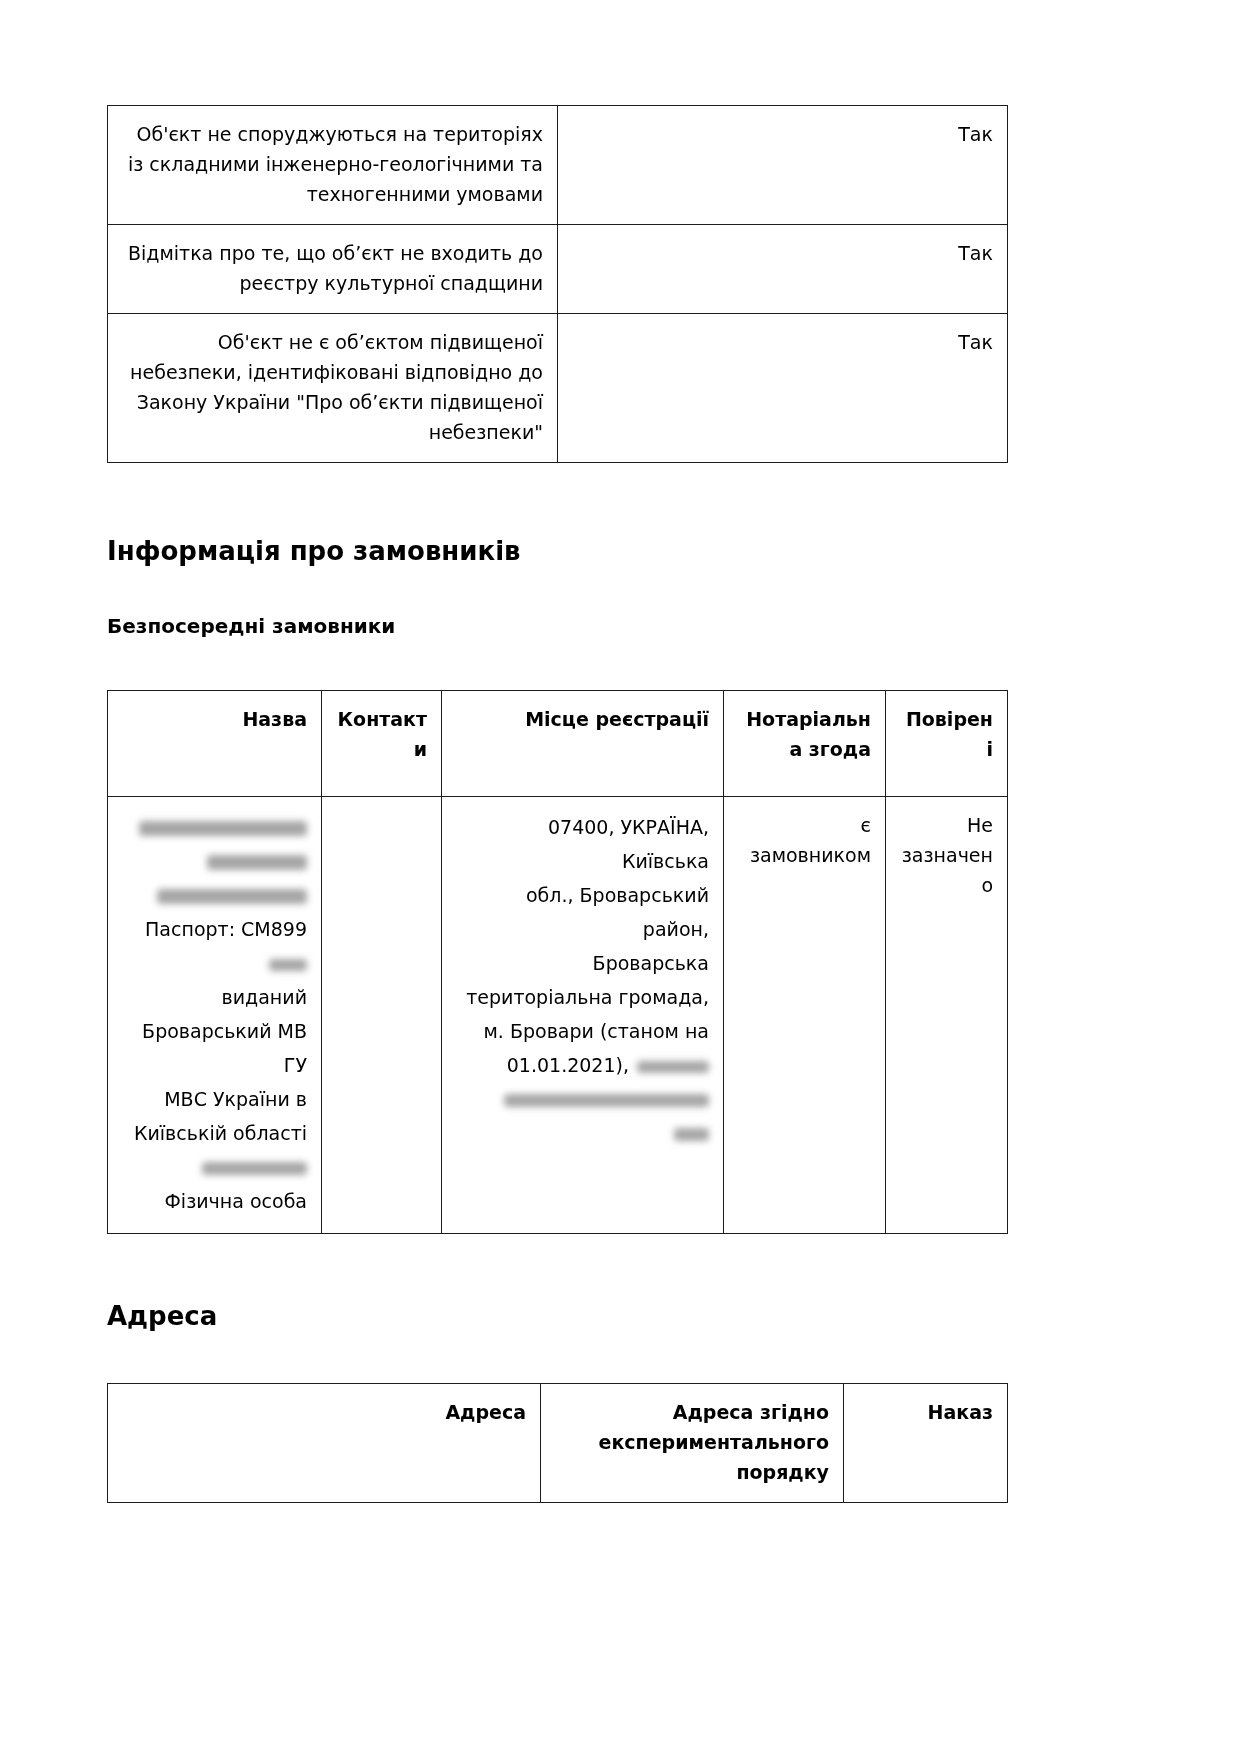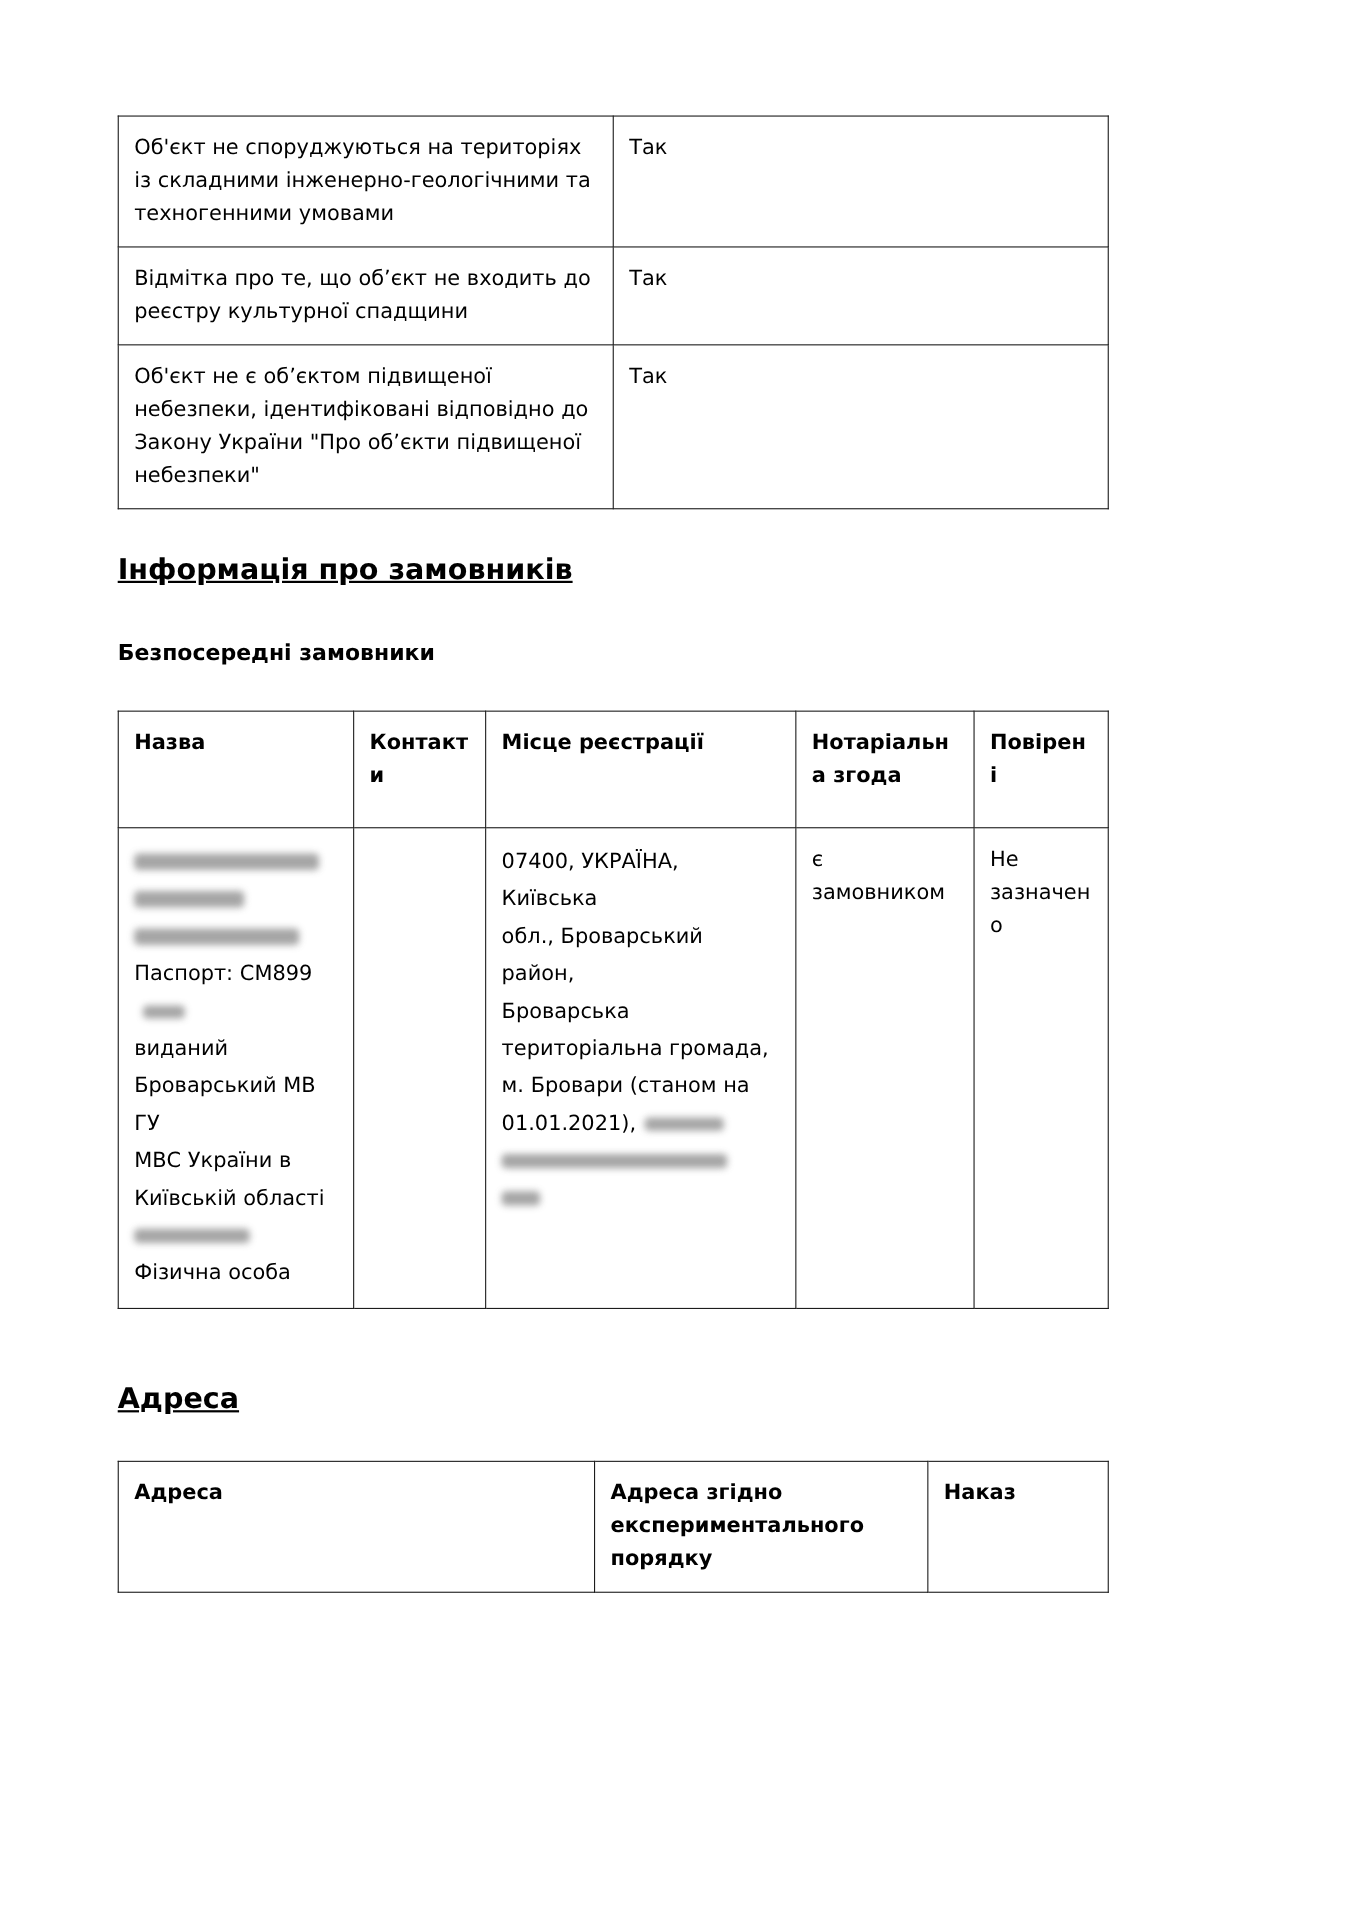--- a/index.html
+++ b/index.html
@@ -23,21 +23,21 @@
     width: 900px;
     border-collapse: collapse;
     table-layout: fixed;
   }
   th, td {
     border: 1.5px solid #1c1c1c;
     padding: 13px 14px 15px 14px;
     font-size: 19px;
     line-height: 30px;
     vertical-align: top;
-    text-align: left;
+    text-align: right;
     word-wrap: break-word;
   }
   th { font-weight: bold; }
 
   
   .char-table col.q { width: 450px; }
   .char-table col.a { width: 450px; }
 
   
   .cust-table col.c1 { width: 214px; }
@@ -48,31 +48,30 @@
   .cust-table th { padding-bottom: 32px; }
 
   
   .addr-table col.a1 { width: 433px; }
   .addr-table col.a2 { width: 303px; }
   .addr-table col.a3 { width: 164px; }
 
   h2 {
     font-size: 26px;
     font-weight: bold;
-    margin: 39px 0 0 0;
+    margin: 72px 0 0 0;
     line-height: 32px;
-    text-decoration: underline;
   }
   h3 {
     font-size: 20px;
     font-weight: bold;
     margin: 46px 0 0 0;
     line-height: 26px;
   }
-  .mt-table { margin-top: 40px; padding-left: 32px; }
+  .mt-table { margin-top: 51px; padding-left: 32px; }
   h2.addr-head { margin-top: 66px; }
 
   .line { min-height: 30px; line-height: 34px; }
 
   .redacted {
     display: inline-block;
     background: #8f8f8f;
     border-radius: 4px;
     height: 15px;
     filter: blur(3.5px);

